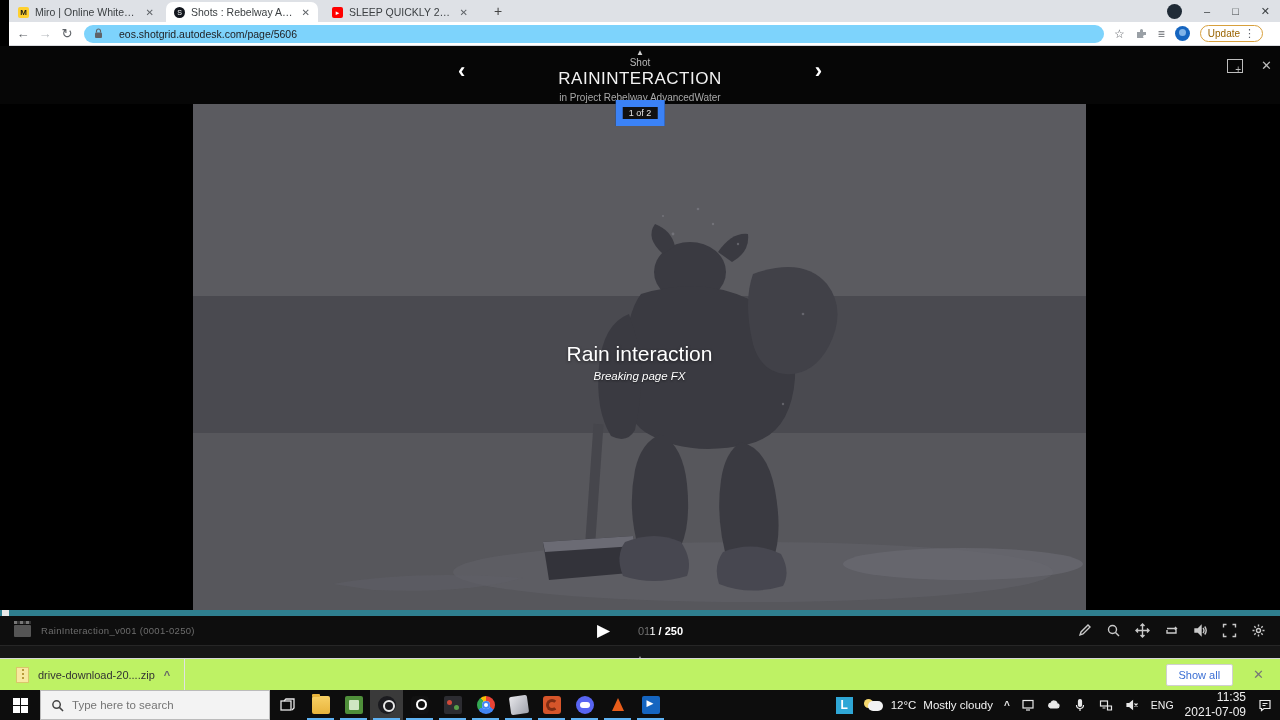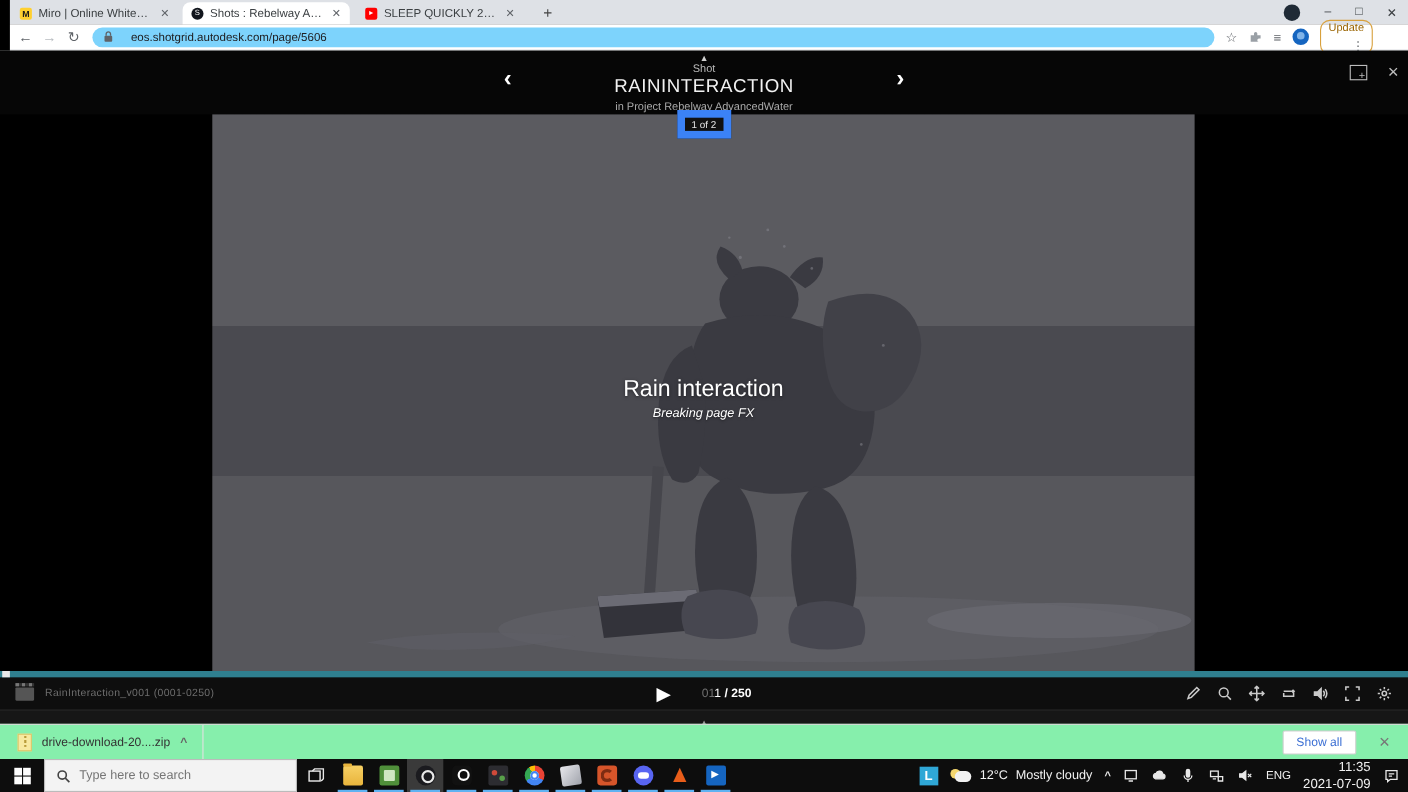--- a/index.html
+++ b/index.html
@@ -30,22 +30,22 @@
   .navbtn { width:22px; text-align:center; font-size:13px; color:#5f6368; cursor:pointer; }
   .navbtn.dis { color:#b8bcc0; }
   .omnibox { margin-left:6px; width:1020px; height:18px; background:#7dd3fc; border-radius:9px;
     display:flex; align-items:center; padding:0 10px; gap:16px; }
   .omnibox .url { font-size:10.5px; color:#202124; }
   .tb-right { display:flex; align-items:center; gap:10px; margin-left:10px; }
   .tb-ic { color:#5f6368; font-size:12px; cursor:pointer; }
   .avatar { width:15px; height:15px; border-radius:50%; background:#1565c0; position:relative; }
   .avatar:after { content:""; position:absolute; left:4px; top:3px; width:7px; height:7px;
     border-radius:50%; background:#7fb3e8; }
-  .update-pill { display:flex; align-items:flex-end; gap:4px; border:1px solid #d8a03c; color:#9a6400;
-    border-radius:9px; padding:1px 7px; font-size:10px; cursor:pointer;flex-direction:column; }
+  .update-pill { display:flex; align-items:center; gap:4px; border:1px solid #d8a03c; color:#9a6400;
+    border-radius:9px; padding:1px 7px; font-size:10px; cursor:pointer; }
   .update-pill .kebab { color:#5f6368; font-size:11px; }
 
   
   .page { position:absolute; top:46px; left:0; width:1280px; height:612px; background:#060606; }
   .shot-header { position:absolute; top:0; left:0; width:100%; height:58px; text-align:center; color:#fff; }
   .collapse-caret { position:absolute; top:2px; left:50%; transform:translateX(-50%);
     font-size:8px; color:#cfcfcf; cursor:pointer; }
   .shot-type { margin-top:11px; font-size:10px; color:#b9b9b9; }
   .shot-title { font-size:17px; letter-spacing:.5px; color:#f2f2f2; margin-top:1px; }
   .shot-sub { font-size:10px; color:#a9a9a9; margin-top:3px; }
@@ -88,21 +88,21 @@
   .counter .total { font-weight:bold; }
   .player-icons { position:absolute; right:14px; display:flex; gap:14px; align-items:center; }
   .pic { width:15px; height:15px; cursor:pointer; }
   .pic svg { width:15px; height:15px; stroke:#c9c9c9; fill:none; stroke-width:1.4; }
 
   .handle-strip { position:absolute; top:599px; left:0; width:1280px; height:13px; background:#161616;
     border-top:1px solid #262626; text-align:center; }
   .handle-caret { font-size:7px; color:#9a9a9a; line-height:13px; cursor:pointer; }
 
   
-  .downloads { position:absolute; top:658px; left:0; width:1280px; height:32px; background:#86efac;
+  .downloads { position:absolute; top:658px; left:0; width:1280px; height:32px; background:#bef264;
     border-top:1px solid #d6d6d6; display:flex; align-items:center; }
   .dl-chip { display:flex; align-items:center; gap:9px; height:100%; padding:0 14px 0 16px;
     border-right:1px solid #e2e2e2; cursor:pointer; }
   .zip-ic { width:13px; height:16px; background:#f7e9a0; border:1px solid #d9c66a; position:relative; }
   .zip-ic:after { content:""; position:absolute; left:5px; top:1px; width:2px; height:10px;
     background:repeating-linear-gradient(#b89c3a 0 2px, transparent 2px 4px); }
   .dl-name { font-size:11px; color:#333; }
   .dl-caret { font-size:11px; color:#666; font-weight:bold; }
   .dl-right { margin-left:auto; display:flex; align-items:center; gap:20px; padding-right:16px; }
   .showall { border:1px solid #d0d0d0; border-radius:2px; color:#3b6fd4; font-size:11px;

